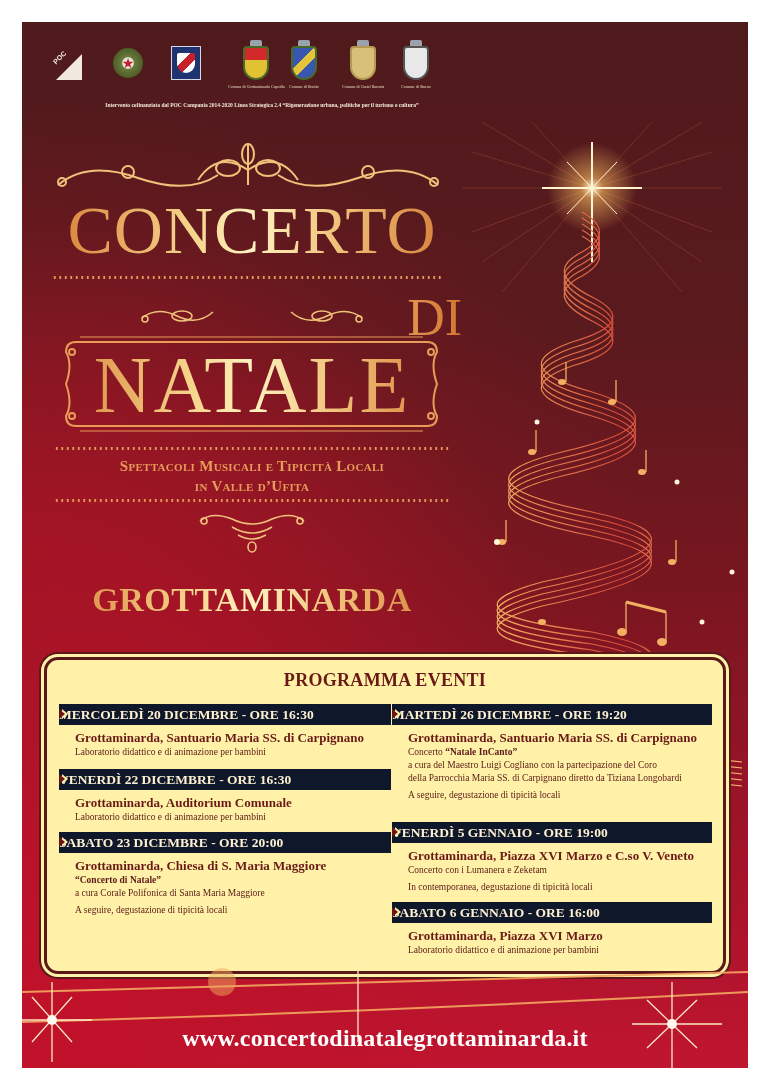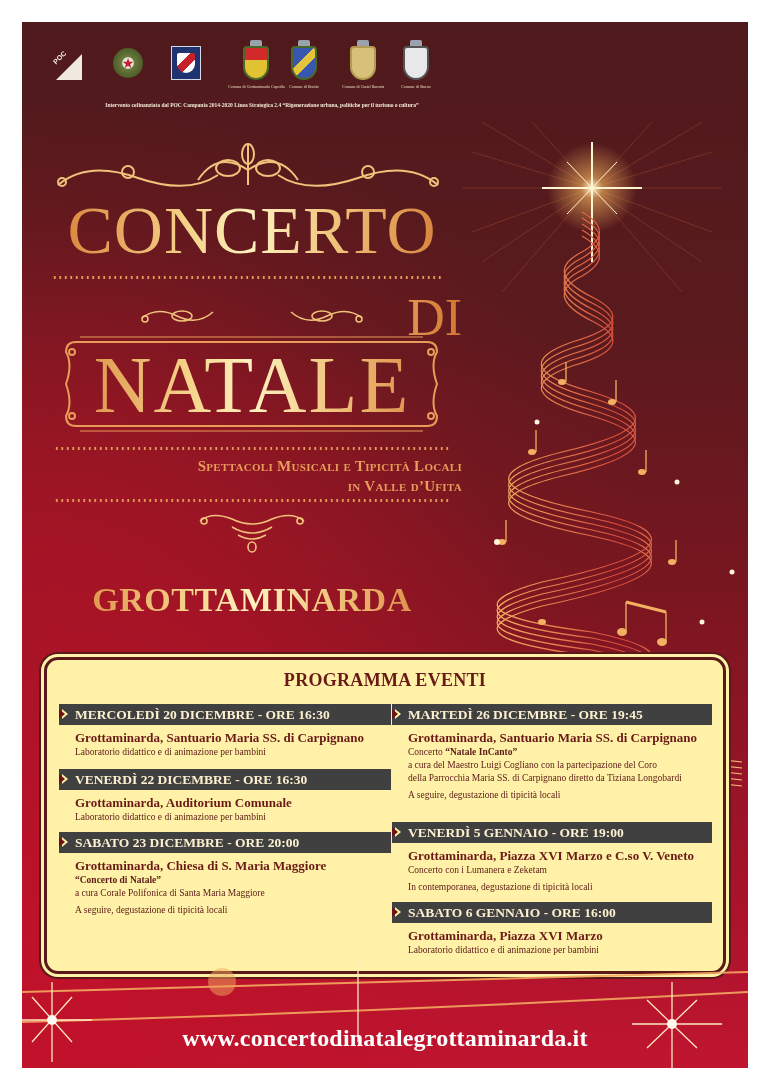--- a/index.html
+++ b/index.html
@@ -41,41 +41,41 @@
   .title-top-flourish { left: 26px; top: 118px; width: 400px; height: 60px; }
   .concerto { position: absolute; left: 20px; top: 168px; width: 420px; text-align: center; font-size: 68px; letter-spacing: 1px; line-height: 80px; }
   .dots { position: absolute; height: 3px; background-image: radial-gradient(circle, #e39a55 1.1px, transparent 1.3px); background-size: 5.5px 3px; }
   .dots1 { left: 30px; top: 254px; width: 390px; }
   .di { position: absolute; left: 20px; top: 268px; width: 420px; text-align: right; font-size: 52px; line-height: 56px; }
   .di-flourish-l { left: 115px; top: 282px; width: 80px; height: 24px; }
   .di-flourish-r { left: 265px; top: 282px; width: 80px; height: 24px; }
   .natale-frame { position: absolute; left: 32px; top: 312px; width: 395px; height: 100px; }
   .natale { position: absolute; left: 20px; top: 318px; width: 420px; text-align: center; font-size: 80px; line-height: 90px; letter-spacing: 2px; }
   .dots2 { left: 32px; top: 425px; width: 395px; }
-  .subtitle { position: absolute; left: 20px; top: 434px; width: 420px; text-align: right; font-size: 15px; font-weight: bold; color: #e69c5a; line-height: 20px; font-variant: small-caps; letter-spacing: 0.3px; }
+  .subtitle { position: absolute; left: 20px; top: 434px; width: 420px; text-align: center; font-size: 15px; font-weight: bold; color: #e69c5a; line-height: 20px; font-variant: small-caps; letter-spacing: 0.3px; }
   .dots3 { left: 32px; top: 477px; width: 395px; }
   .bottom-flourish { left: 170px; top: 487px; width: 120px; height: 44px; }
   .city { position: absolute; left: 20px; top: 556px; width: 420px; text-align: center; font-size: 34px; font-weight: bold; line-height: 44px; letter-spacing: 0.5px; }
 
   
   .tree { position: absolute; left: 420px; top: 100px; width: 306px; height: 680px; }
 
   
   .program {
     position: absolute; left: 22px; top: 635px; width: 682px; height: 317px;
     background: #fff1a8; border: 3px solid #5a1818;
     border-radius: 14px;
     box-shadow: 0 0 0 3px #fff1a8, 0 0 0 5px #5a1818;
   }
   .program-title { position: absolute; left: 0; right: 0; top: 10px; text-align: center; font-size: 18px; font-weight: bold; color: #6a1a16; letter-spacing: 0.3px; font-family: Liberation Serif, serif; }
   .col { position: absolute; top: 44px; }
   .col-left { left: 12px; width: 332px; }
   .col-right { left: 345px; width: 320px; }
   .event { margin-bottom: 8px; }
-  .event-head { position: relative; height: 21px; background: #404040; color: #fdf0d0; font-size: 13.5px; font-weight: bold; line-height: 21px; padding-left: 16px; white-space: nowrap; }
+  .event-head { position: relative; height: 21px; background: #0f172a; color: #fdf0d0; font-size: 13.5px; font-weight: bold; line-height: 21px; padding-left: 0; white-space: nowrap; }
   .event-head::before { content: ""; position: absolute; left: 3px; top: 5px; width: 0; height: 0; border-top: 5.5px solid transparent; border-bottom: 5.5px solid transparent; border-left: 6px solid #fff1a8; }
   .event-head::after { content: ""; position: absolute; left: 0px; top: 5px; width: 0; height: 0; border-top: 5.5px solid transparent; border-bottom: 5.5px solid transparent; border-left: 6px solid #6c1518; }
   .event-place { font-size: 13px; font-weight: bold; color: #6a1a16; margin-top: 4px; padding-left: 16px; line-height: 17px; white-space: nowrap; }
   .event-line { font-size: 9.5px; color: #5a1a16; padding-left: 16px; line-height: 13px; white-space: nowrap; font-family: Liberation Serif, serif; }
   .event-line.bold { font-weight: bold; }
   .event-line.gap { margin-top: 4px; }
   .event-line .q { font-weight: bold; }
 
   
   .website { position: absolute; left: 0; right: 0; top: 1003px; text-align: center; font-size: 24px; font-weight: bold; color: #ffffff; letter-spacing: 0.2px; }
@@ -299,21 +299,21 @@
         <div class="event-head">SABATO 23 DICEMBRE - ORE 20:00</div>
         <div class="event-place">Grottaminarda, Chiesa di S. Maria Maggiore</div>
         <div class="event-line bold">“Concerto di Natale”</div>
         <div class="event-line">a cura Corale Polifonica di Santa Maria Maggiore</div>
         <div class="event-line gap">A seguire, degustazione di tipicità locali</div>
       </div>
     </div>
 
     <div class="col col-right">
       <div class="event">
-        <div class="event-head">MARTEDÌ 26 DICEMBRE - ORE 19:45</div>
+        <div class="event-head">MARTEDÌ 26 DICEMBRE - ORE 19:20</div>
         <div class="event-place">Grottaminarda, Santuario Maria SS. di Carpignano</div>
         <div class="event-line"><span>Concerto </span><span class="q">“Natale InCanto”</span></div>
         <div class="event-line">a cura del Maestro Luigi Cogliano con la partecipazione del Coro</div>
         <div class="event-line">della Parrocchia Maria SS. di Carpignano diretto da Tiziana Longobardi</div>
         <div class="event-line gap">A seguire, degustazione di tipicità locali</div>
       </div>
       <div class="event" style="margin-top:20px;">
         <div class="event-head">VENERDÌ 5 GENNAIO - ORE 19:00</div>
         <div class="event-place">Grottaminarda, Piazza XVI Marzo e C.so V. Veneto</div>
         <div class="event-line">Concerto con i Lumanera e Zeketam</div>

